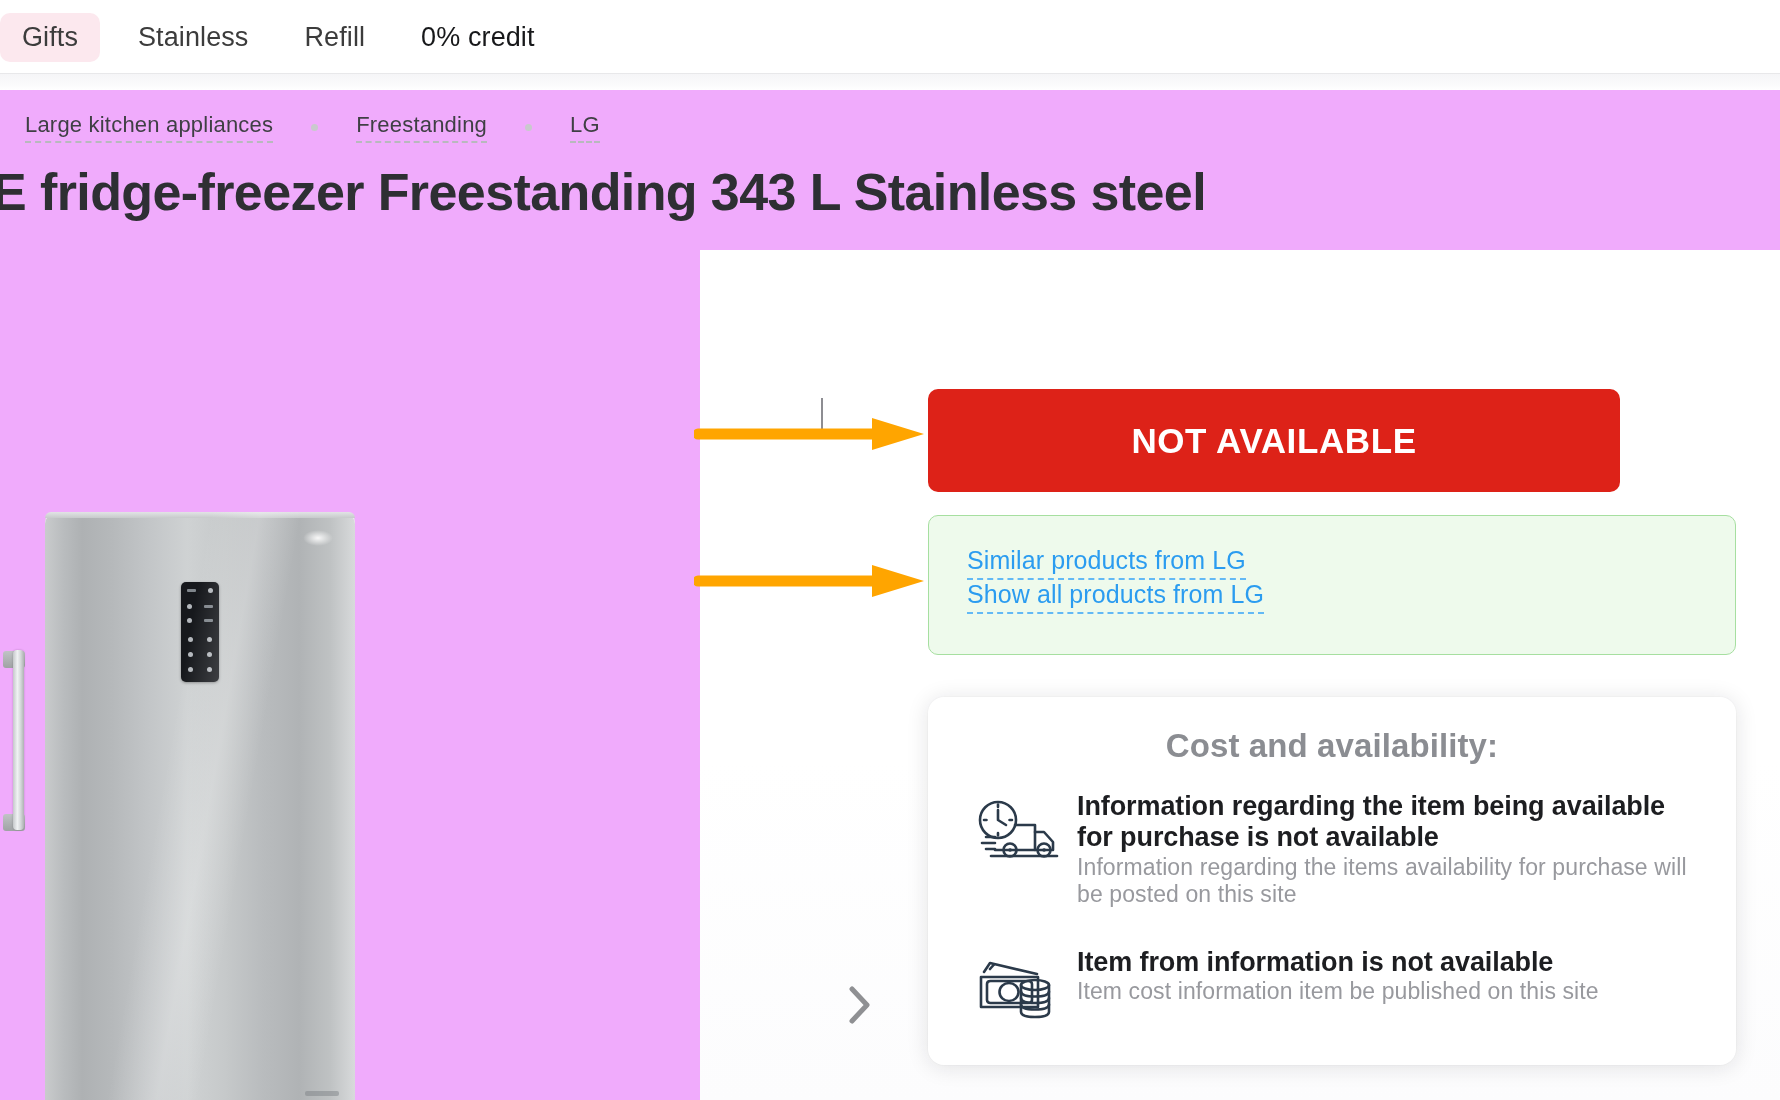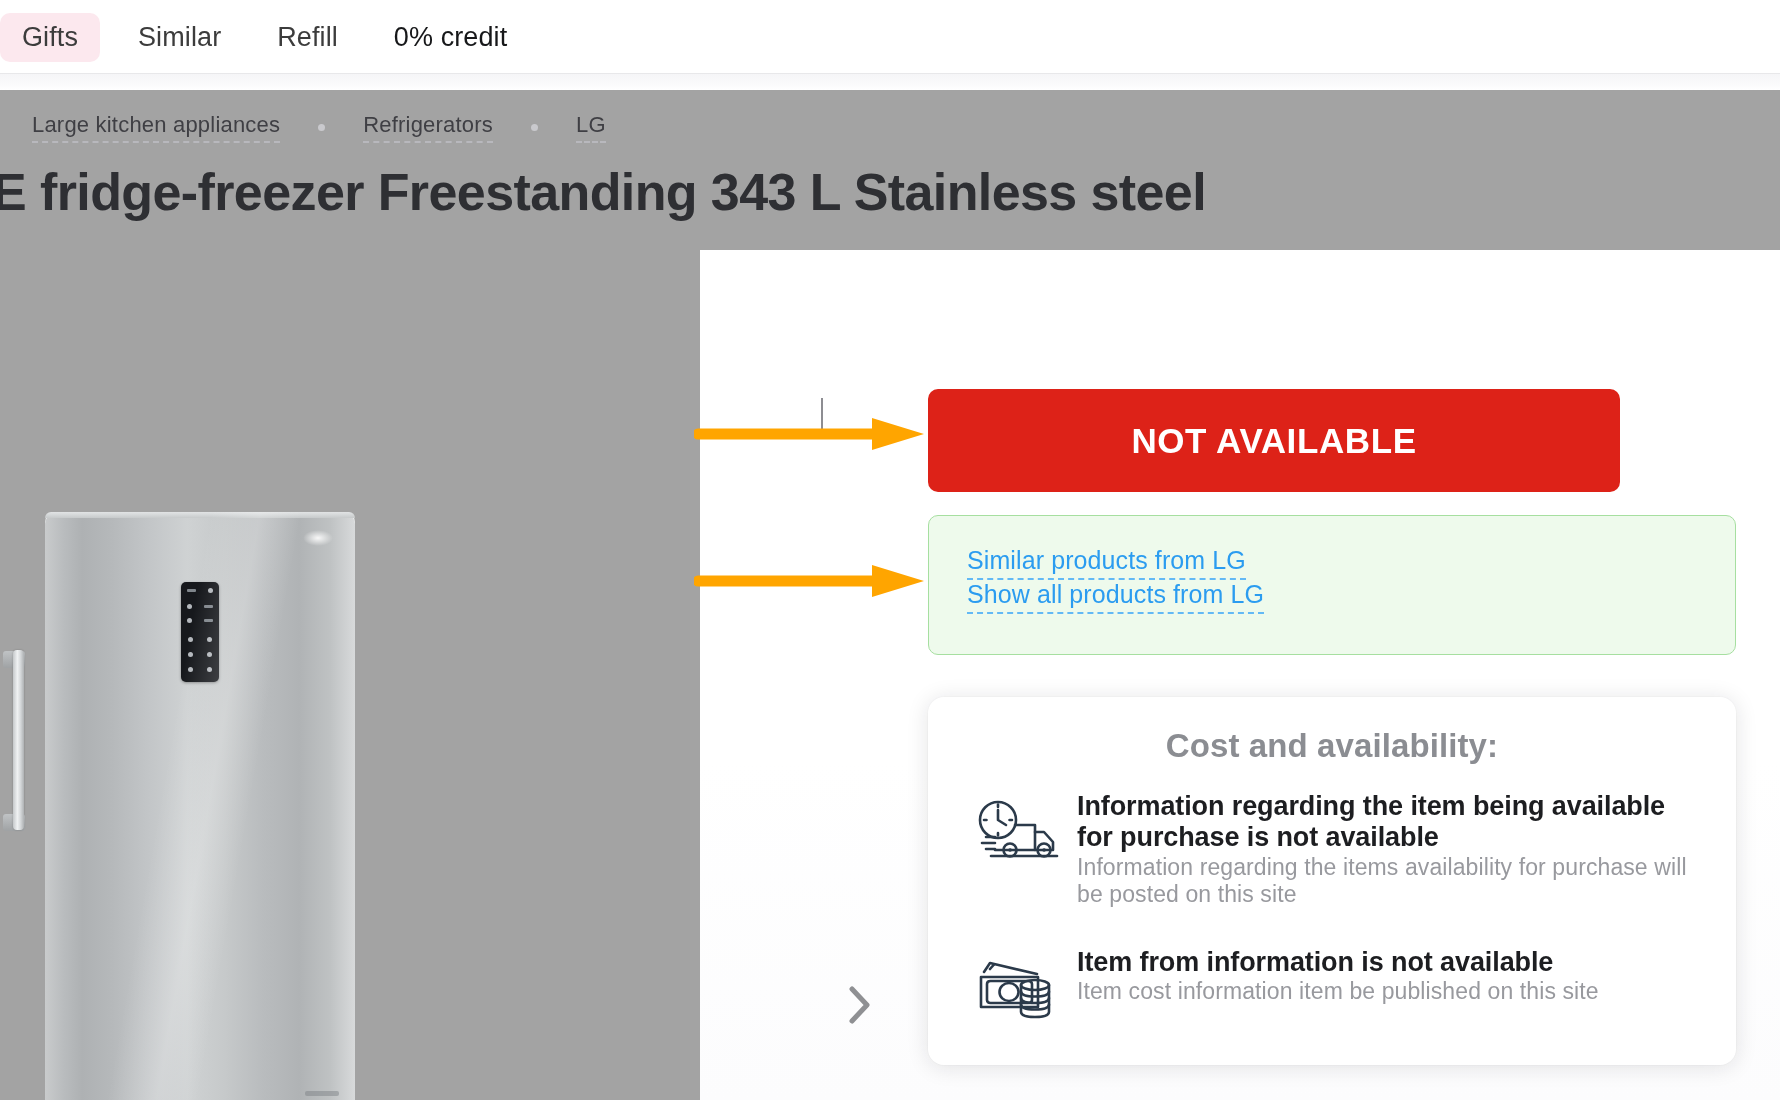--- a/index.html
+++ b/index.html
@@ -10,21 +10,21 @@
     overflow: hidden;
     background: #ffffff;
     font-family: "Liberation Sans", sans-serif;
     -webkit-font-smoothing: antialiased;
   }
 
   #page {
     position: relative;
     width: 1780px;
     height: 1100px;
-    background: #a3a3a3;
+    background: #f0abfc;
     overflow: hidden;
   }
 
   
   .topnav {
     position: absolute;
     left: 0; top: 0;
     width: 1780px;
     height: 74px;
     background: #ffffff;
@@ -87,21 +87,21 @@
     cursor: pointer;
     white-space: nowrap;
   }
   .crumb-sep {
     width: 7px; height: 7px;
     border-radius: 50%;
     background: #c9c9cd;
     margin: 0 38px;
     flex: none;
   }
-  .crumb:first-child { margin-left: 32px; text-align: center; }
+  .crumb:first-child { margin-left: 25px; text-align: center; }
 
   
   .product-title {
     position: absolute;
     left: -8px;
     top: 163px;
     width: 1700px;
     font-size: 52px;
     line-height: 1.12;
     font-weight: bold;
@@ -357,31 +357,31 @@
 </style>
 </head>
 <body>
 
 <div id="page">
 
   <div class="bg-wash"></div>
 
   <nav class="topnav">
     <div class="nav-item gifts">Gifts</div>
-    <div class="nav-item plain">Similar</div>
+    <div class="nav-item plain">Stainless</div>
     <div class="nav-item plain">Refill</div>
     <div class="nav-item strong">0% credit</div>
   </nav>
 
   <div class="subheader-band"></div>
 
   <div class="breadcrumb">
     <span class="crumb">Large kitchen appliances</span>
     <span class="crumb-sep"></span>
-    <span class="crumb">Refrigerators</span>
+    <span class="crumb">Freestanding</span>
     <span class="crumb-sep"></span>
     <span class="crumb">LG</span>
   </div>
 
   <h1 class="product-title">E fridge-freezer Freestanding 343 L Stainless steel</h1>
 
   <div class="gallery">
     <div class="fridge">
       <div class="fridge-top-edge"></div>
       <div class="fridge-glare"></div>

